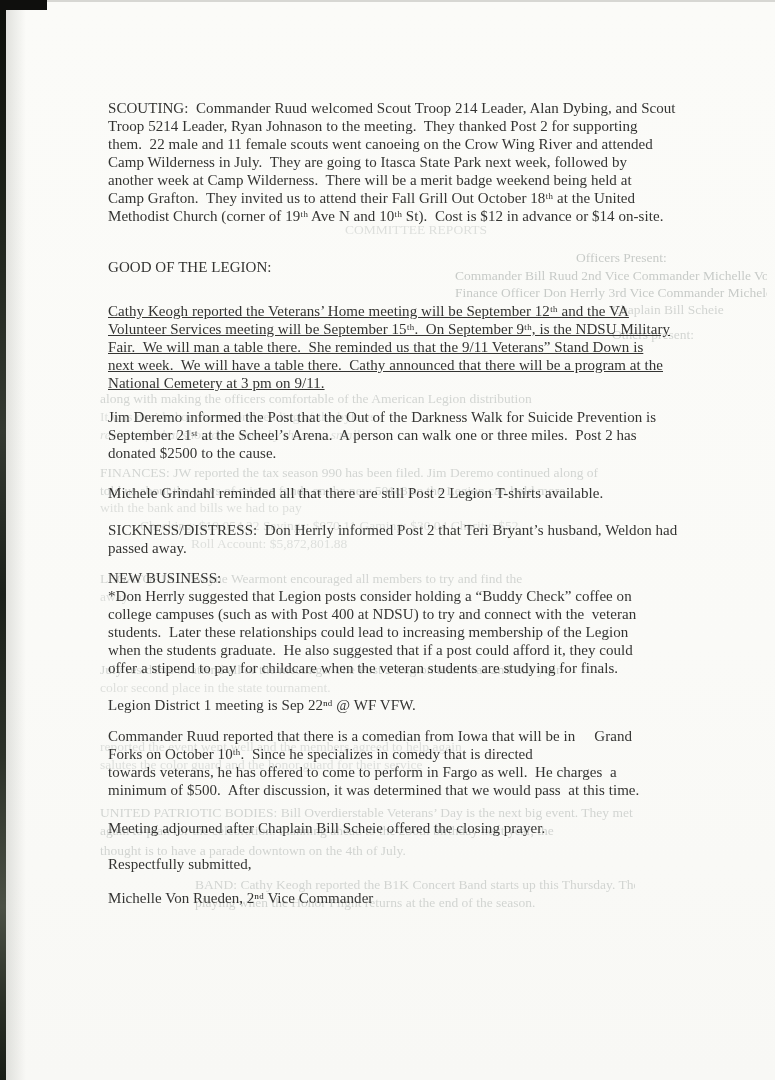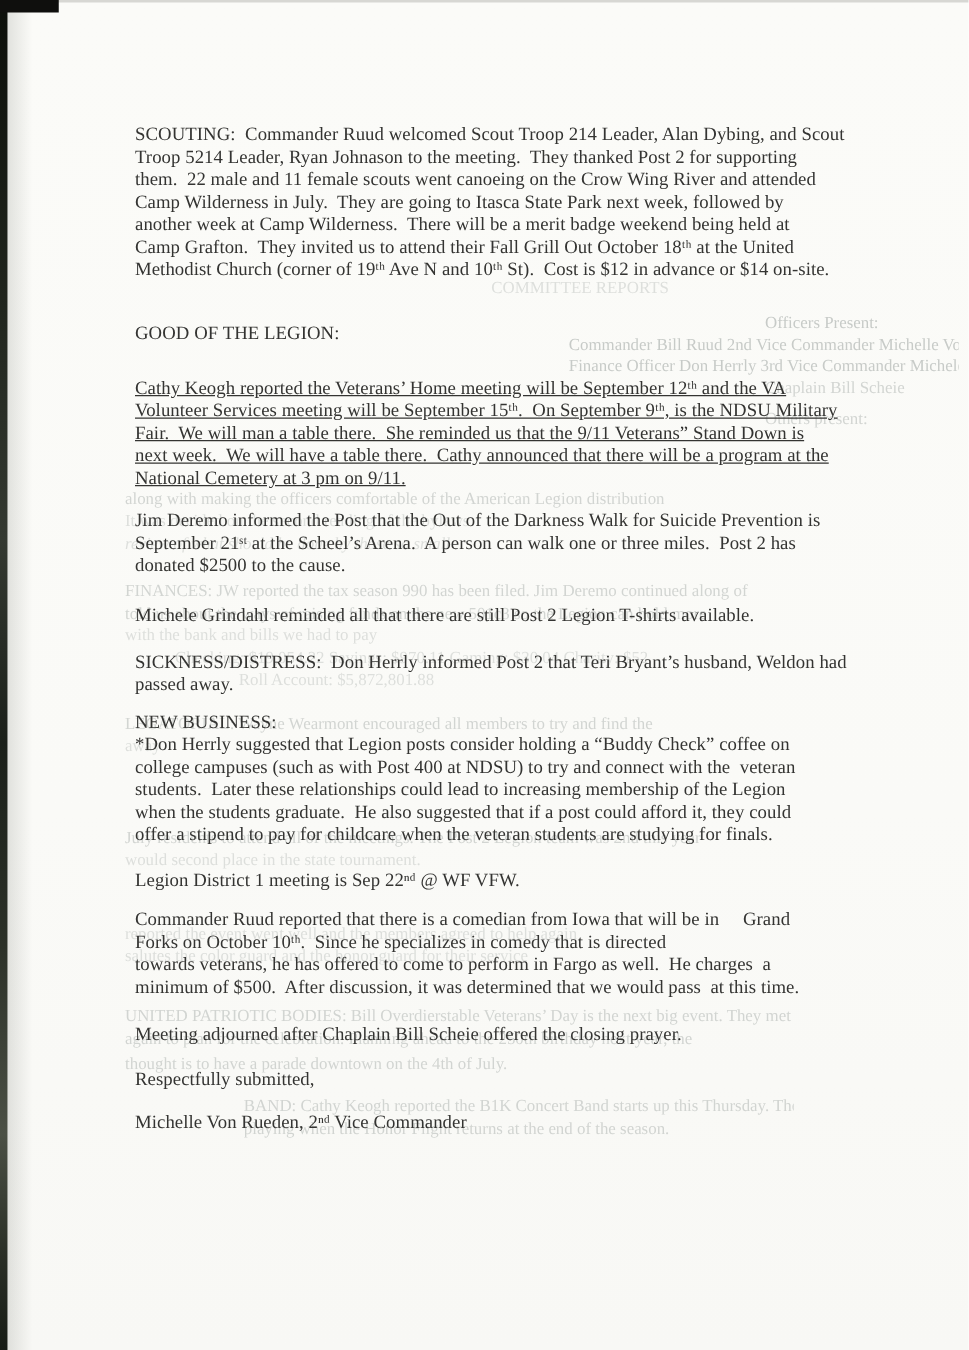--- a/index.html
+++ b/index.html
@@ -62,42 +62,42 @@
 </head>
 <body>
 
 <div class="page">
 
   <div class="edge-top"></div>
   <div class="shadow-left"></div>
   <div class="edge-left"></div>
   <div class="corner-block"></div>
 
-  <div class="bleed faint" style="left:345px; top:222px; width:200px;margin-left:48px;">COMMITTEE REPORTS</div>
-  <div class="bleed strong" style="left:612px; top:250px; width:155px;">Officers Present:</div>
+  <div class="bleed faint" style="left:345px; top:222px; width:200px;">COMMITTEE REPORTS</div>
+  <div class="bleed strong" style="left:576px; top:250px; width:155px;">Officers Present:</div>
   <div class="bleed strong" style="left:455px; top:268px; width:312px;">Commander Bill Ruud      2nd Vice Commander Michelle Von Rueden</div>
   <div class="bleed strong" style="left:455px; top:285px; width:312px;">Finance Officer Don Herrly     3rd Vice Commander Michele Grindahl</div>
   <div class="bleed" style="left:612px; top:302px; width:155px;">Chaplain Bill Scheie</div>
   <div class="bleed" style="left:612px; top:327px; width:155px;">Others present:</div>
 
   <div class="bleed" style="left:100px; top:391px; width:600px;">along with making the officers comfortable of the American Legion distribution</div>
   <div class="bleed faint" style="left:100px; top:409px; width:360px;">It was decided on the second reading of the bylaws</div>
   <div class="bleed faint" style="left:100px; top:427px; width:430px;font-style:italic;">review of what should be done by those so small</div>
 
   <div class="bleed" style="left:100px; top:465px; width:665px;">FINANCES: JW reported the tax season 990 has been filed. Jim Deremo continued along of</div>
   <div class="bleed" style="left:100px; top:483px; width:640px;">told us about the ways of raising funds on the new 501c3 so the Legion can hold more</div>
   <div class="bleed faint" style="left:100px; top:500px; width:280px;">with the bank and bills we had to pay</div>
   <div class="bleed faint" style="left:140px; top:518px; width:540px;">Checking: $19,054.22    Savings: $970.11    Gaming: $30.04    Charity: $52</div>
   <div class="bleed faint" style="left:156px; top:536px; width:240px;margin-left:35px;">Roll Account: $5,872,801.88</div>
 
   <div class="bleed" style="left:100px; top:571px; width:560px;">LEGATORIAL: Wayne Wearmont encouraged all members to try and find the</div>
   <div class="bleed faint" style="left:100px; top:589px; width:120px;">away</div>
 
   <div class="bleed" style="left:100px; top:662px; width:655px;">July residents to attend all of the meetings. The Post 2 Legion team was 2nd this year</div>
-  <div class="bleed faint" style="left:100px; top:680px; width:360px;">would second place in the state tournament.</div>
+  <div class="bleed faint" style="left:100px; top:680px; width:360px;">color second place in the state tournament.</div>
 
   <div class="bleed faint" style="left:100px; top:739px; width:560px;">reported the event went well and the members agreed to help again</div>
   <div class="bleed faint" style="left:100px; top:757px; width:480px;">salutes the color guard and the honor guard for their service</div>
 
   <div class="bleed" style="left:100px; top:805px; width:665px;">UNITED PATRIOTIC BODIES: Bill Overdierstable Veterans’ Day is the next big event. They met</div>
   <div class="bleed" style="left:100px; top:823px; width:640px;">again to plan for the celebration. Planning ahead to the 250th birthday next year, the</div>
   <div class="bleed" style="left:100px; top:843px; width:430px;">thought is to have a parade downtown on the 4th of July.</div>
 
   <div class="bleed" style="left:195px; top:877px; width:440px;">BAND: Cathy Keogh reported the B1K Concert Band starts up this Thursday. They will be</div>
   <div class="bleed" style="left:195px; top:895px; width:390px;">playing when the Honor Flight returns at the end of the season.</div>

